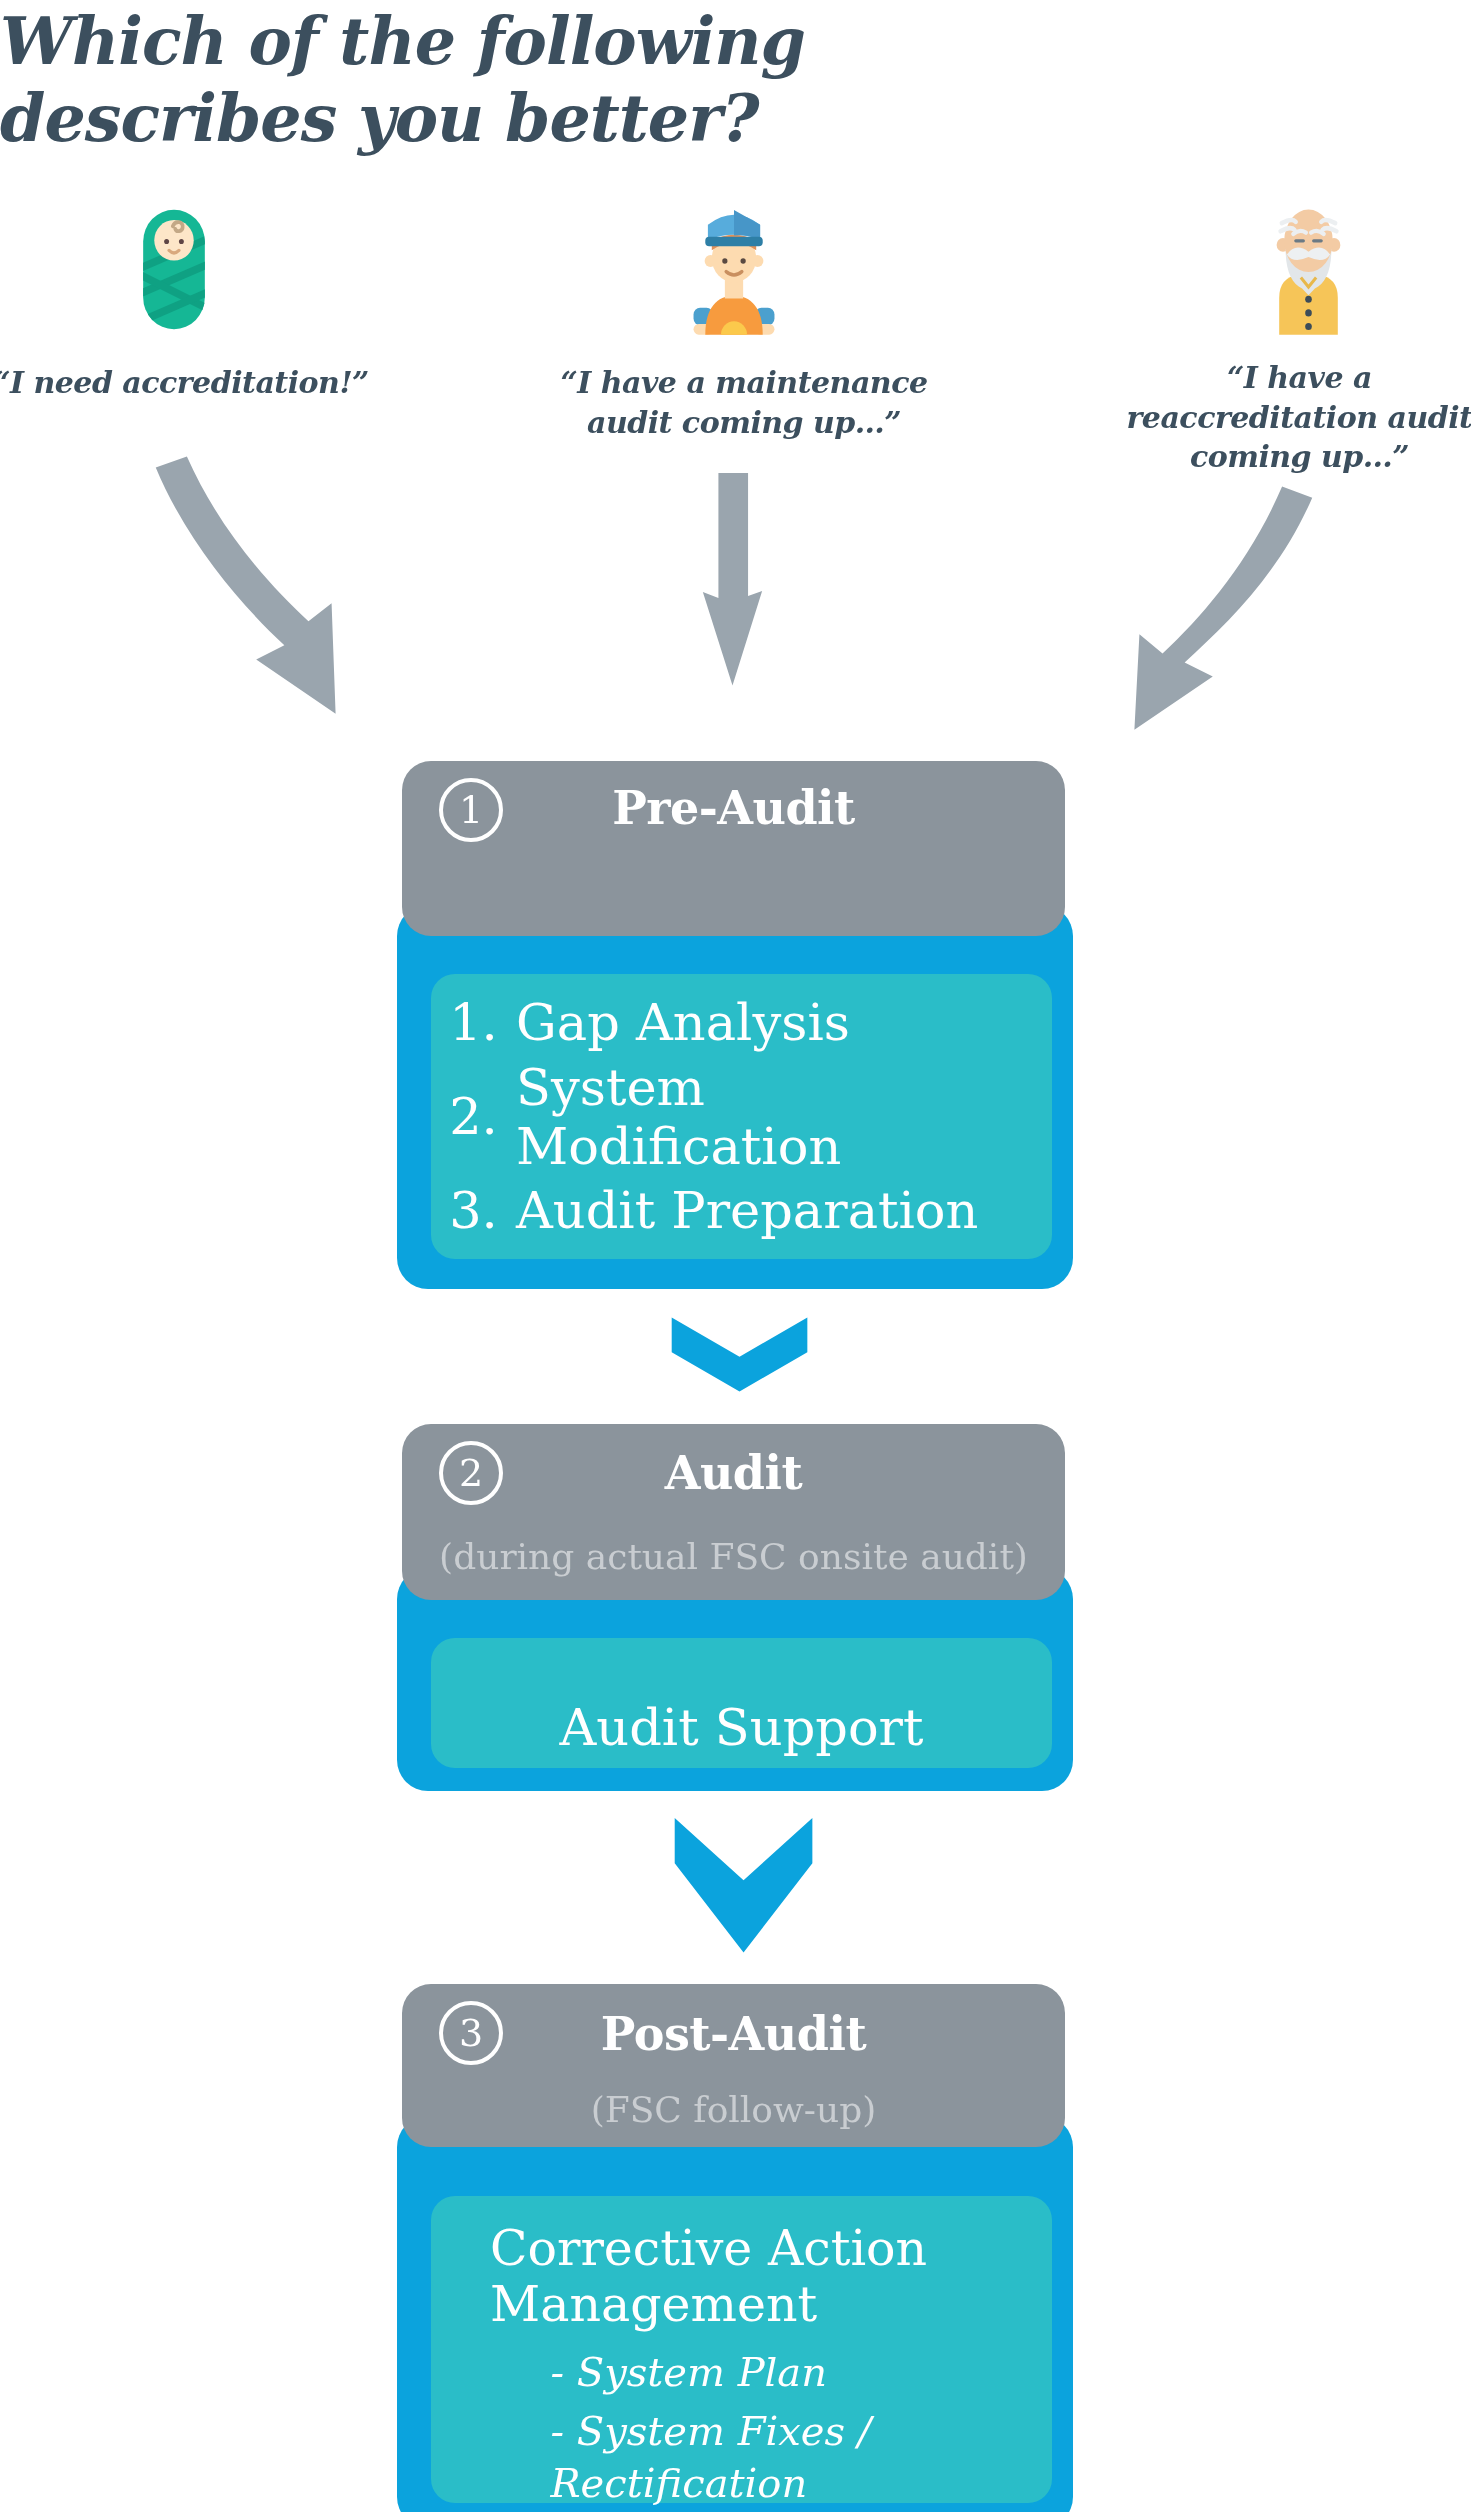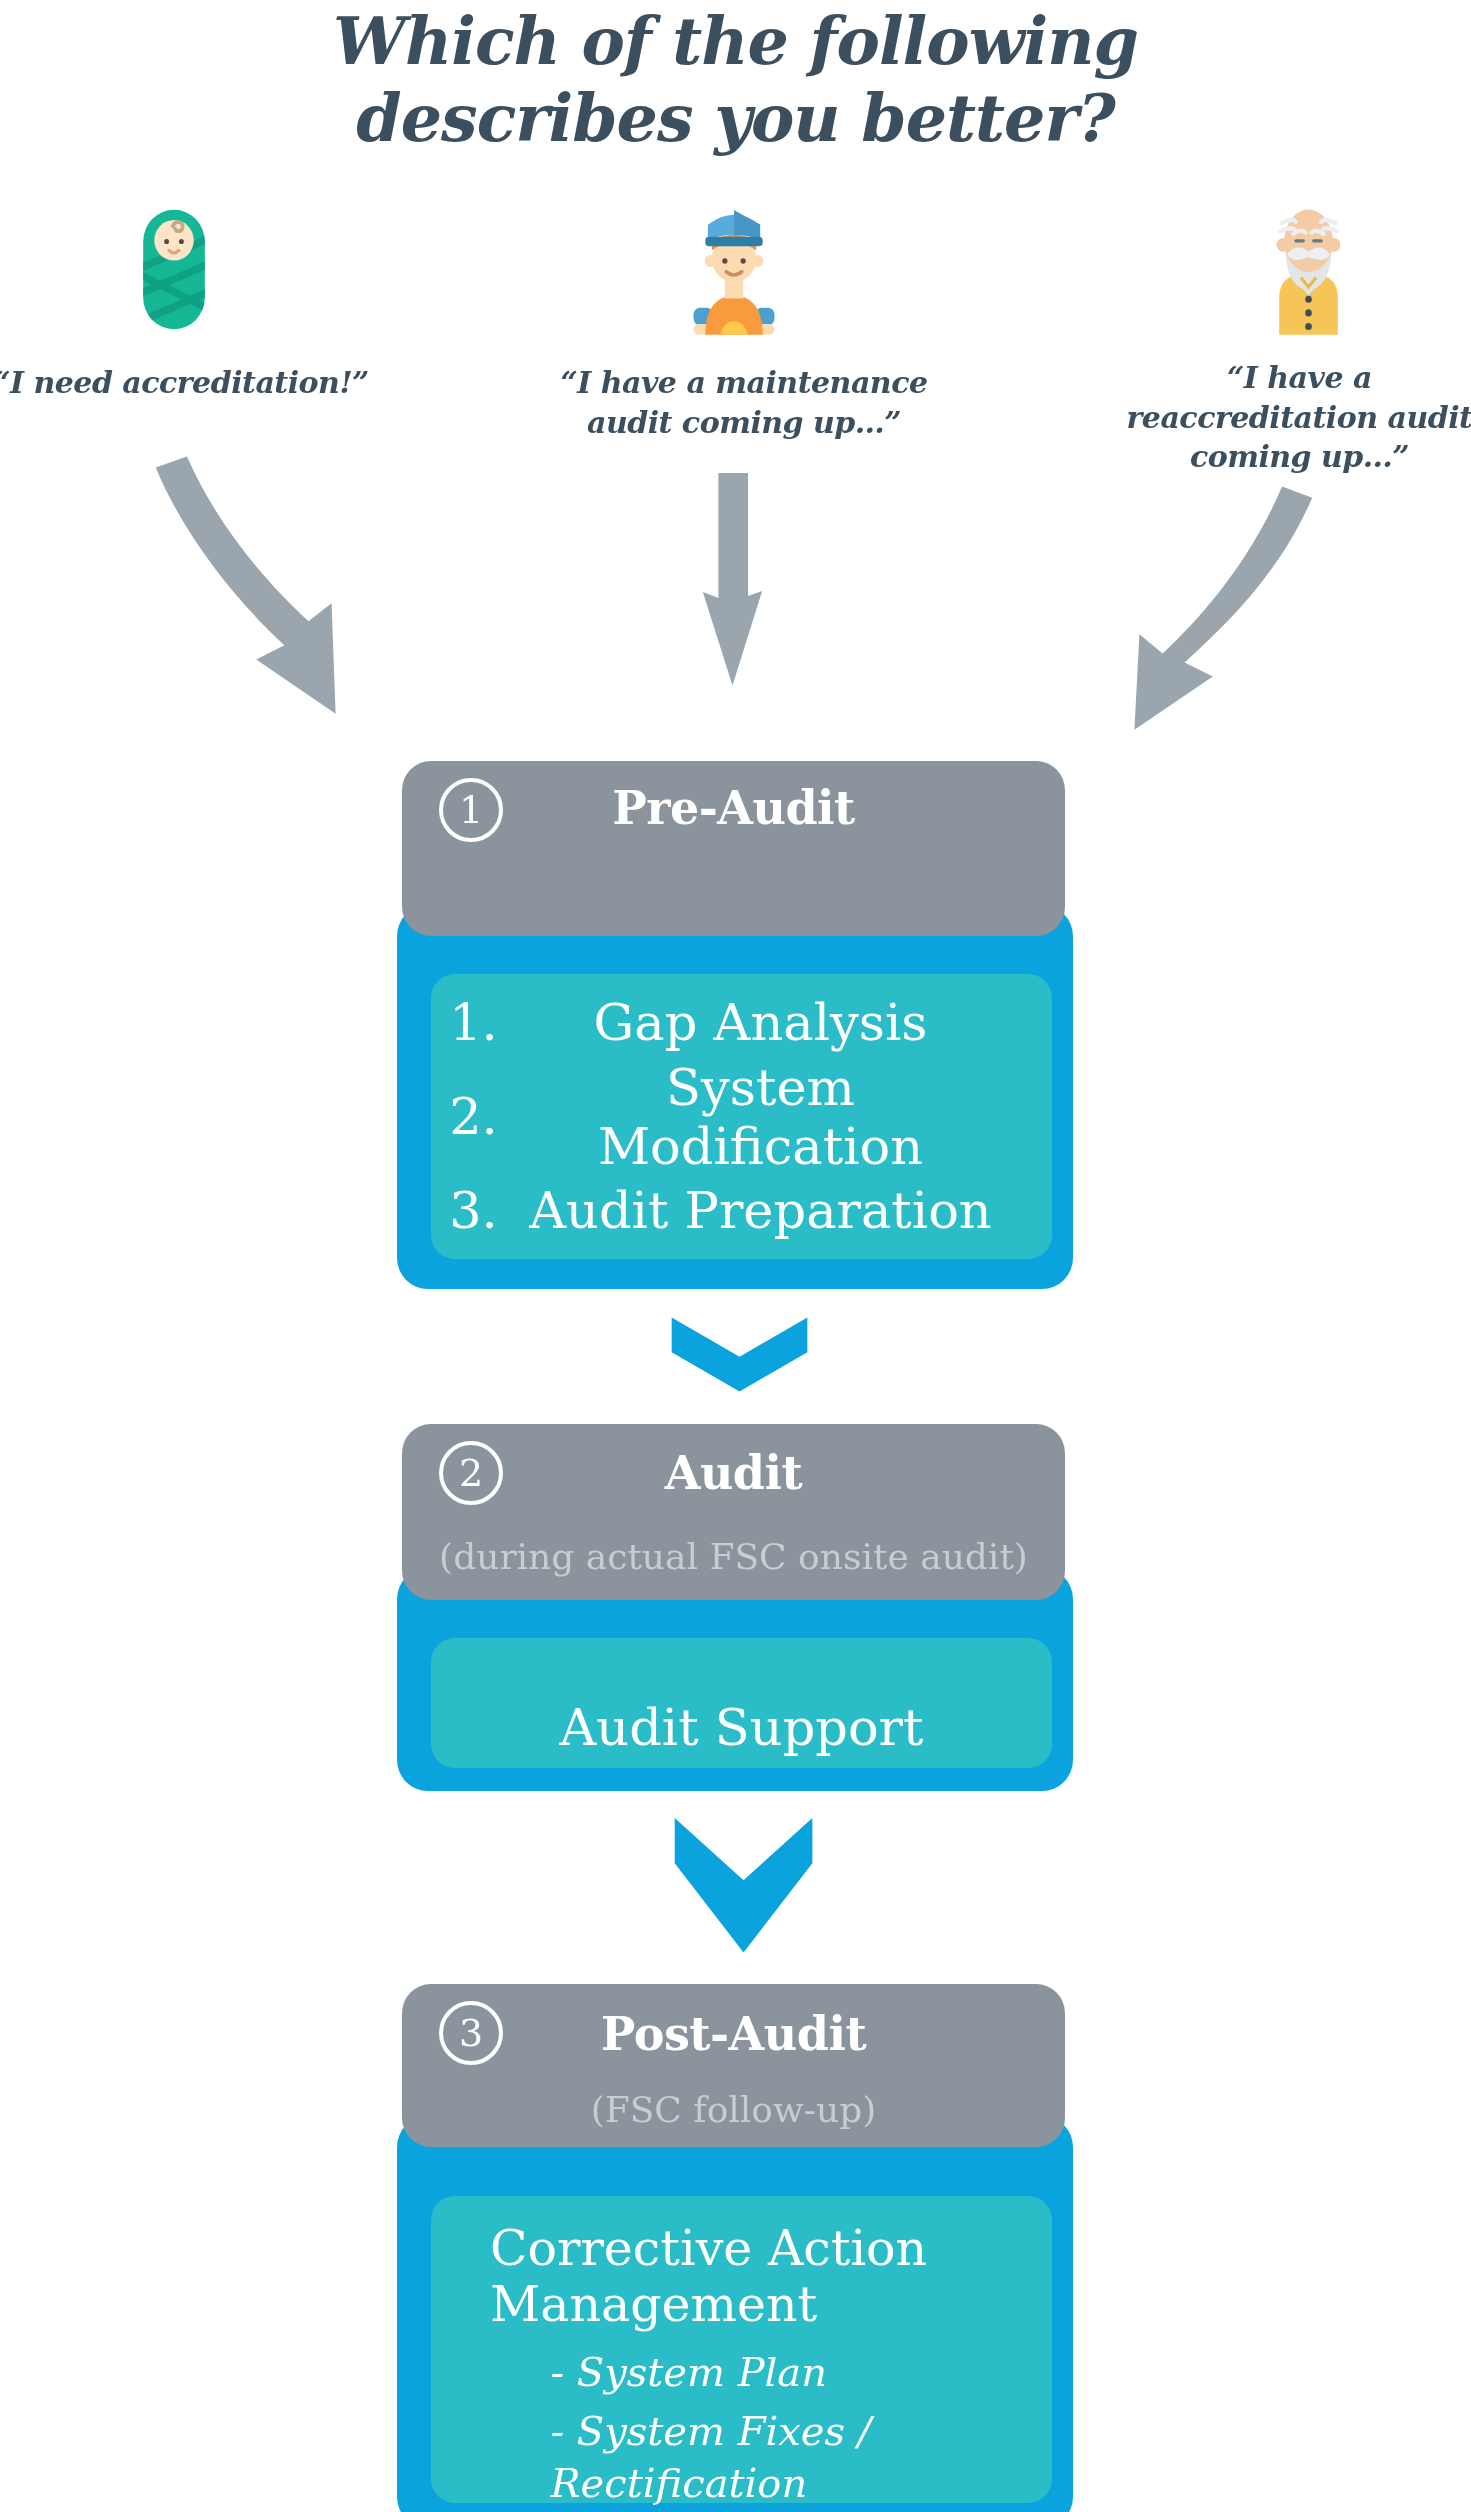--- a/index.html
+++ b/index.html
@@ -2,21 +2,21 @@
 <html style="font-size:8px"><head>
 <meta charset="utf-8">
 <style>
   html,body{margin:0;padding:0;background:#ffffff;}
   .canvas{
     position:relative;width:1471px;height:2512px;background:#ffffff;overflow:hidden;
     font-family:"DejaVu Serif","Liberation Serif",serif;
   }
   
   .title{
-    position:absolute;top:3px;left:0;width:100%;text-align:center;
+    position:absolute;top:3px;left:0;width:100%;
     font-size:65px;line-height:1.18;font-weight:bold;font-style:italic;
     color:#3C4F5E;letter-spacing:-1px;
   }
   
   .persona-icon{position:absolute;}
   .persona-icon svg{display:block;width:100%;height:100%;}
   #icon-baby{left:137px;top:206px;width:74px;height:127px;}
   #icon-worker{left:687px;top:202px;width:94px;height:134px;}
   #icon-oldman{left:1269px;top:200px;width:79px;height:136px;}
   .quote{
@@ -63,21 +63,21 @@
   #sub-2{top:1537px;}
   #sub-3{top:2090px;}
   
   .pre-list{
     position:absolute;left:431px;top:974px;width:621px;height:285px;z-index:4;
     display:flex;flex-direction:column;justify-content:space-evenly;
     padding:14px 0;box-sizing:border-box;
   }
   .pre-row{display:grid;grid-template-columns:85px 1fr;align-items:center;color:#ffffff;font-size:51px;}
   .pre-row .marker{text-align:center;}
-  .pre-row .label{text-align:center;padding-right:47px;}
+  .pre-row .label{padding-right:47px;}
   .audit-support{
     position:absolute;left:431px;top:1638px;width:621px;height:130px;z-index:4;
     display:flex;align-items:center;justify-content:center;color:#ffffff;font-size:51px;margin-top:24px;
   }
   .post-content{position:absolute;left:431px;top:2196px;width:621px;height:307px;z-index:4;color:#ffffff;text-align:left;}
   .post-heading{margin:25px auto 0;width:503px;font-size:49px;line-height:1.14;}
   .post-bullets{margin:13px auto 0;width:382px;font-size:40px;font-style:italic;line-height:1.32;}
   .post-bullet{margin-top:6px;}
 </style>
 </head>

